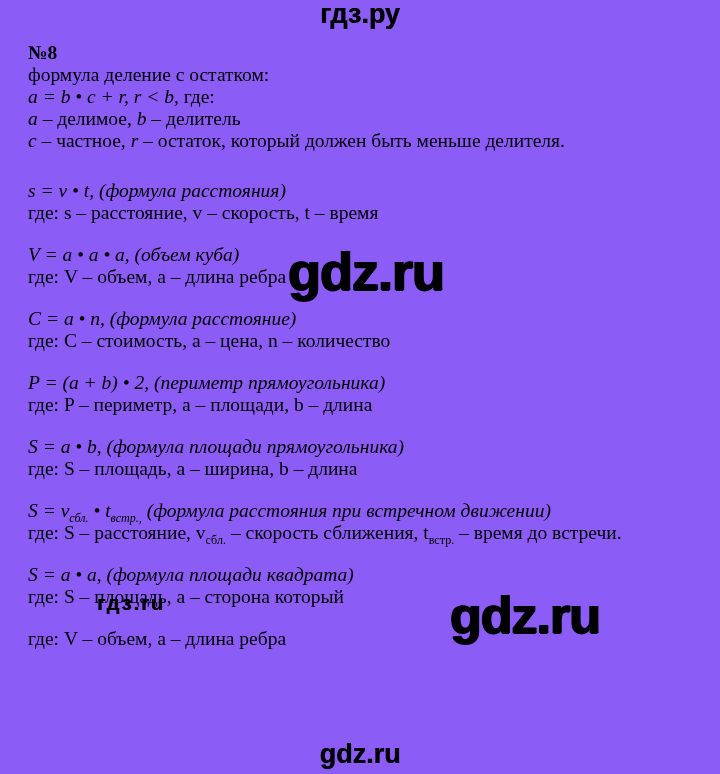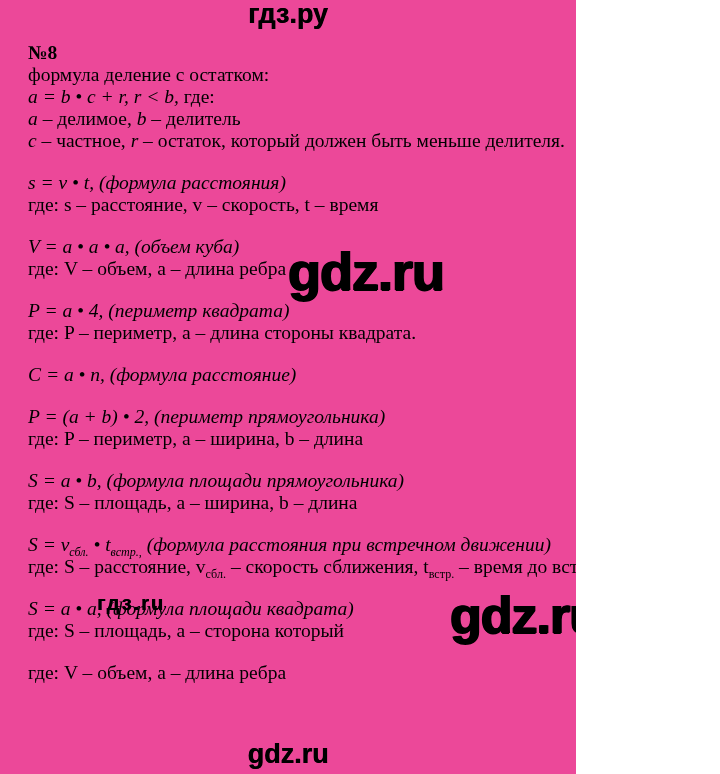--- a/index.html
+++ b/index.html
@@ -1,20 +1,20 @@
 <!DOCTYPE html>
 <html><head>
 <meta charset="utf-8">
 <style>
   html, body { margin: 0; padding: 0; background: #fff; }
   .page {
     position: relative;
-    width: 576px;
+    width: 720px;
     height: 774px;
-    background: #ec4899;
+    background: #8b5cf6;
     color: #000000;
     font-family: "Liberation Serif", serif;
     overflow: hidden;
   }
   .site-header {
     position: absolute;
     top: 0;
     left: 0;
     right: 0;
     text-align: center;
@@ -29,21 +29,21 @@
     left: 28px;
     top: 42px;
     right: 6px;
     font-size: 19.5px;
     line-height: 22px;
   }
   .line { white-space: nowrap; }
   .it { font-style: italic; }
   .task-number { font-weight: bold; }
   .block { margin-top: 20px; }
-  .block.first { margin-top: 20px; }
+  .block.first { margin-top: 28px; }
   sub { font-size: 0.62em; line-height: 0; }
   .wm {
     position: absolute;
     font-family: "Liberation Sans", sans-serif;
     font-weight: bold;
     color: #000;
     white-space: nowrap;
   }
   .wm-large {
     font-size: 54px;
@@ -95,33 +95,30 @@
     <div class="block first">
       <div class="line it">s = v • t,  (формула расстояния)</div>
       <div class="line">где: s – расстояние, v – скорость, t – время</div>
     </div>
 
     <div class="block">
       <div class="line it">V = a • a • a, (объем куба)</div>
       <div class="line">где: V – объем, a – длина ребра</div>
     </div>
 
-    <div class="block">
-      <div class="line it">P = a • 4, (периметр квадрата)</div>
-      <div class="line">где: P – периметр, a – длина стороны квадрата.</div>
-    </div>
 
     <div class="block">
       <div class="line it">C = a • n, (формула расстояние)</div>
+      <div class="line">где: C – стоимость, a – цена, n – количество</div>
     </div>
 
 
     <div class="block">
       <div class="line it">P = (a + b) • 2, (периметр прямоугольника)</div>
-      <div class="line">где: P – периметр, a – ширина, b – длина</div>
+      <div class="line">где: P – периметр, a – площади, b – длина</div>
     </div>
 
     <div class="block">
       <div class="line it">S = a • b, (формула площади прямоугольника)</div>
       <div class="line">где: S – площадь, a – ширина, b – длина</div>
     </div>
 
     <div class="block">
       <div class="line it"><span>S = v</span><sub>сбл.</sub><span> • t</span><sub>встр.,</sub><span> (формула расстояния при встречном движении)</span></div>
       <div class="line"><span>где: S – расстояние, v</span><sub>сбл.</sub><span> – скорость сближения, t</span><sub>встр.</sub><span> – время до встречи.</span></div>

